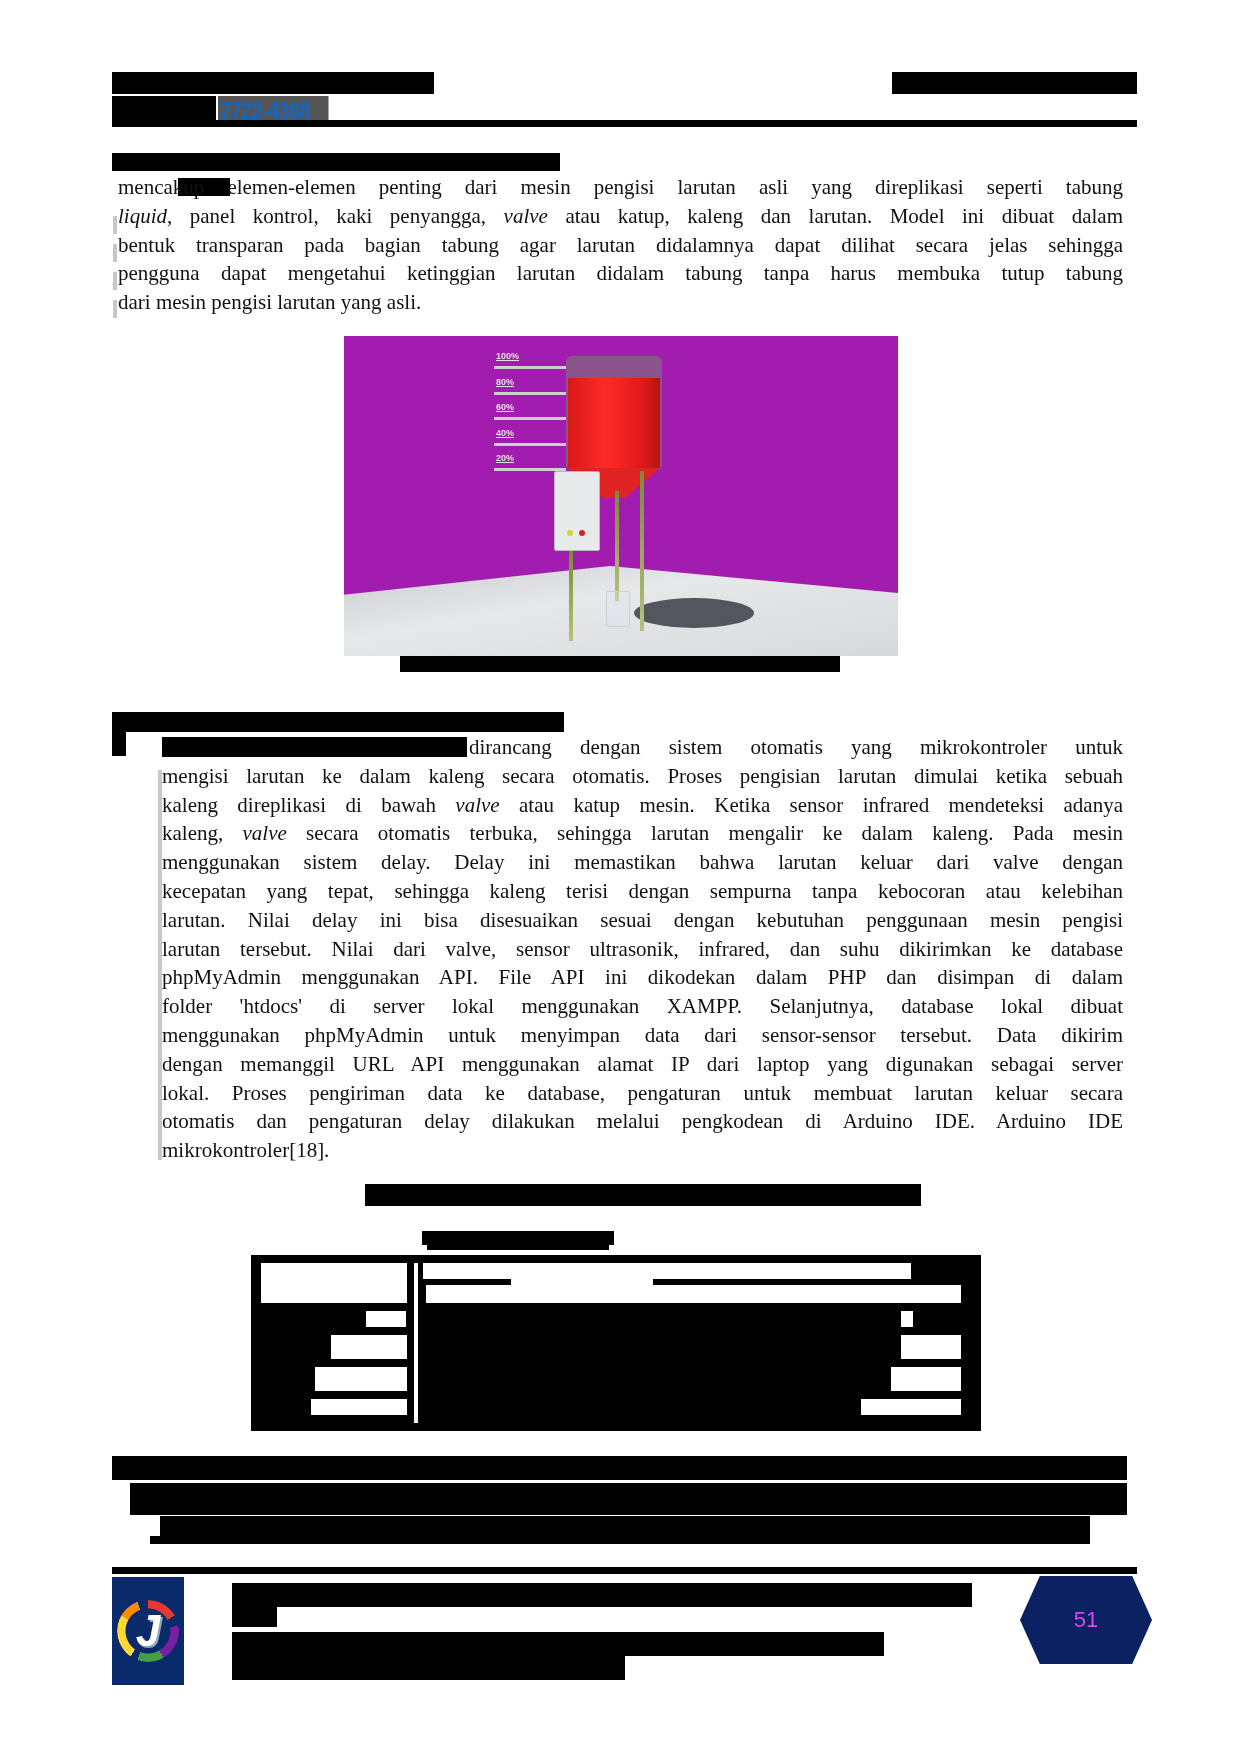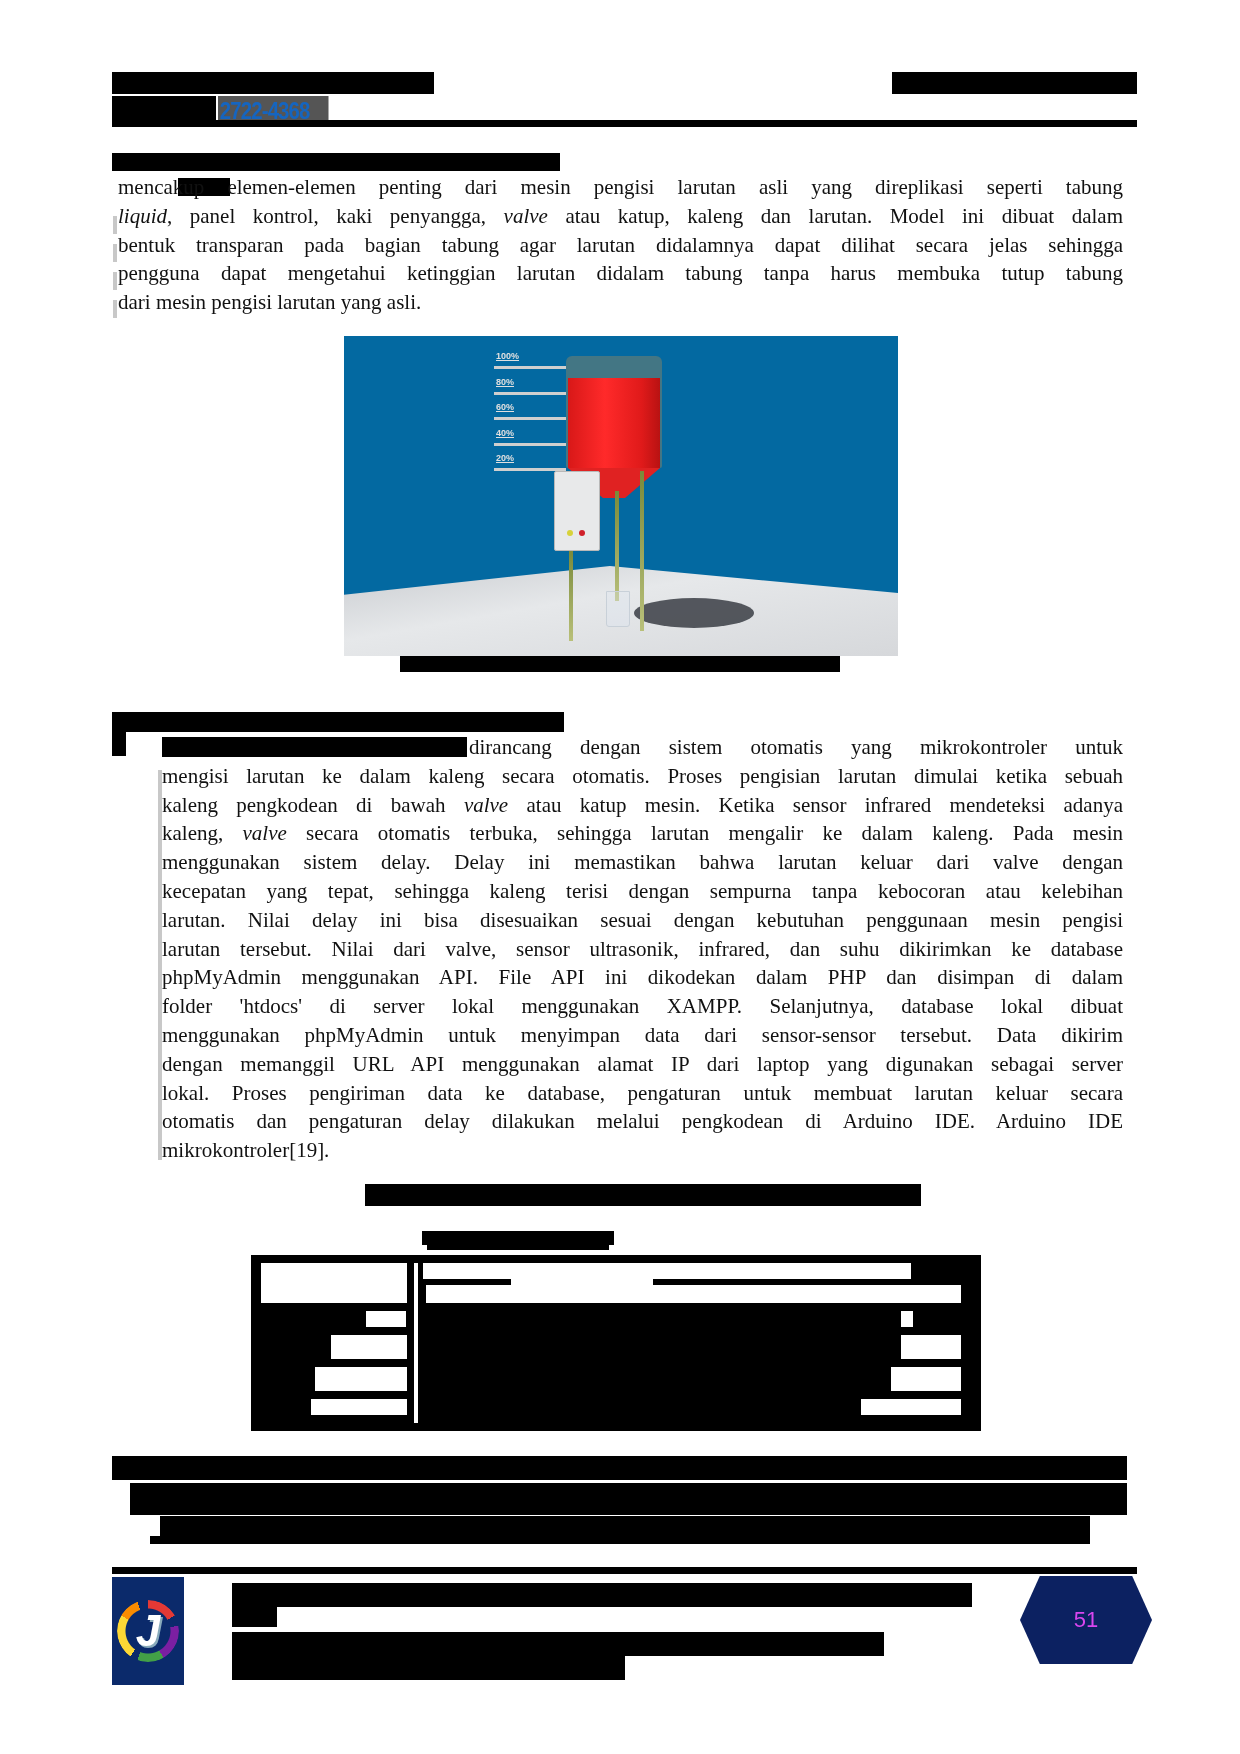--- a/index.html
+++ b/index.html
@@ -15,21 +15,21 @@
           letter-spacing: -1px; padding-left: 2px; transform: scaleX(0.85); transform-origin: left; }
   .issn-underline { position: absolute; left: 218px; top: 124px; width: 130px; height: 3px; background: #1565c0; }
 
   .para { position: absolute; font-size: 21px; line-height: 28.8px; text-align: justify; text-align-last: left; }
   .para .line { display: block; text-align: justify; text-align-last: justify; white-space: nowrap; }
   .para .line.last { text-align-last: left; }
   .para i { font-style: italic; }
   .gutter-mark { position: absolute; width: 4px; height: 18px; background: #c8c8c8; }
 
   
-  .figure { position: absolute; left: 344px; top: 336px; width: 554px; height: 320px; background: #0369a1; overflow: hidden; }
+  .figure { position: absolute; left: 344px; top: 336px; width: 554px; height: 320px; background: #a21caf; overflow: hidden; }
   .floor { position: absolute; left: 0; bottom: 0; width: 100%; height: 90px;
            background: linear-gradient(170deg, #c9ccd0 0%, #e6e8ea 40%, #d6d8db 100%);
            clip-path: polygon(0 32%, 48% 0, 100% 30%, 100% 100%, 0 100%); }
   .shadow { position: absolute; left: 290px; top: 262px; width: 120px; height: 30px; background: #3a3d44; border-radius: 50%; opacity: .85; }
   .tick { position: absolute; left: 150px; width: 72px; height: 3px; background: #cfcfcf; }
   .tick-label { position: absolute; left: 152px; font-family: "Liberation Sans", sans-serif; font-size: 9px; font-weight: bold;
                 color: #e0e0e0; text-decoration: underline; }
   .tank-glass { position: absolute; left: 222px; top: 20px; width: 96px; height: 112px;
                 background: rgba(120,130,110,.55); border-radius: 6px 6px 2px 2px; }
   .tank-liquid { position: absolute; left: 224px; top: 42px; width: 92px; height: 90px;
@@ -115,33 +115,33 @@
 </div>
 <div class="caption-redact"></div>
 
 <div class="redact" style="left:112px;top:712px;width:452px;height:20px;"></div>
 <div class="redact" style="left:112px;top:732px;width:14px;height:24px;"></div>
 <div class="redact" style="left:162px;top:737px;width:305px;height:20px;"></div>
 
 <div class="para" style="left:162px;top:733px;width:961px;">
   <span class="line" style="padding-left:307px">dirancang dengan sistem otomatis yang mikrokontroler untuk</span>
   <span class="line">mengisi larutan ke dalam kaleng secara otomatis. Proses pengisian larutan dimulai ketika sebuah</span>
-  <span class="line"><span>kaleng pengkodean di bawah </span><i>valve</i><span> atau katup mesin. Ketika sensor infrared mendeteksi adanya</span></span>
+  <span class="line"><span>kaleng direplikasi di bawah </span><i>valve</i><span> atau katup mesin. Ketika sensor infrared mendeteksi adanya</span></span>
   <span class="line"><span>kaleng, </span><i>valve</i><span> secara otomatis terbuka, sehingga larutan mengalir ke dalam kaleng. Pada mesin</span></span>
   <span class="line">menggunakan sistem delay. Delay ini memastikan bahwa larutan keluar dari valve dengan</span>
   <span class="line">kecepatan yang tepat, sehingga kaleng terisi dengan sempurna tanpa kebocoran atau kelebihan</span>
   <span class="line">larutan. Nilai delay ini bisa disesuaikan sesuai dengan kebutuhan penggunaan mesin pengisi</span>
   <span class="line">larutan tersebut. Nilai dari valve, sensor ultrasonik, infrared, dan suhu dikirimkan ke database</span>
   <span class="line">phpMyAdmin menggunakan API. File API ini dikodekan dalam PHP dan disimpan di dalam</span>
   <span class="line">folder 'htdocs' di server lokal menggunakan XAMPP. Selanjutnya, database lokal dibuat</span>
   <span class="line">menggunakan phpMyAdmin untuk menyimpan data dari sensor-sensor tersebut. Data dikirim</span>
   <span class="line">dengan memanggil URL API menggunakan alamat IP dari laptop yang digunakan sebagai server</span>
   <span class="line">lokal. Proses pengiriman data ke database, pengaturan untuk membuat larutan keluar secara</span>
   <span class="line">otomatis dan pengaturan delay dilakukan melalui pengkodean di Arduino IDE. Arduino IDE</span>
-  <span class="line last">mikrokontroler[19].</span>
+  <span class="line last">mikrokontroler[18].</span>
 </div>
 <div class="redact" style="left:365px;top:1184px;width:556px;height:22px;"></div>
 
 <div class="gutter-mark" style="left:113px;top:216px;"></div>
 <div class="gutter-mark" style="left:113px;top:244px;"></div>
 <div class="gutter-mark" style="left:113px;top:272px;"></div>
 <div class="gutter-mark" style="left:113px;top:300px;"></div>
 <div class="gutter-mark" style="left:158px;top:770px;height:390px;"></div>
 
 <div class="table-title"></div>

